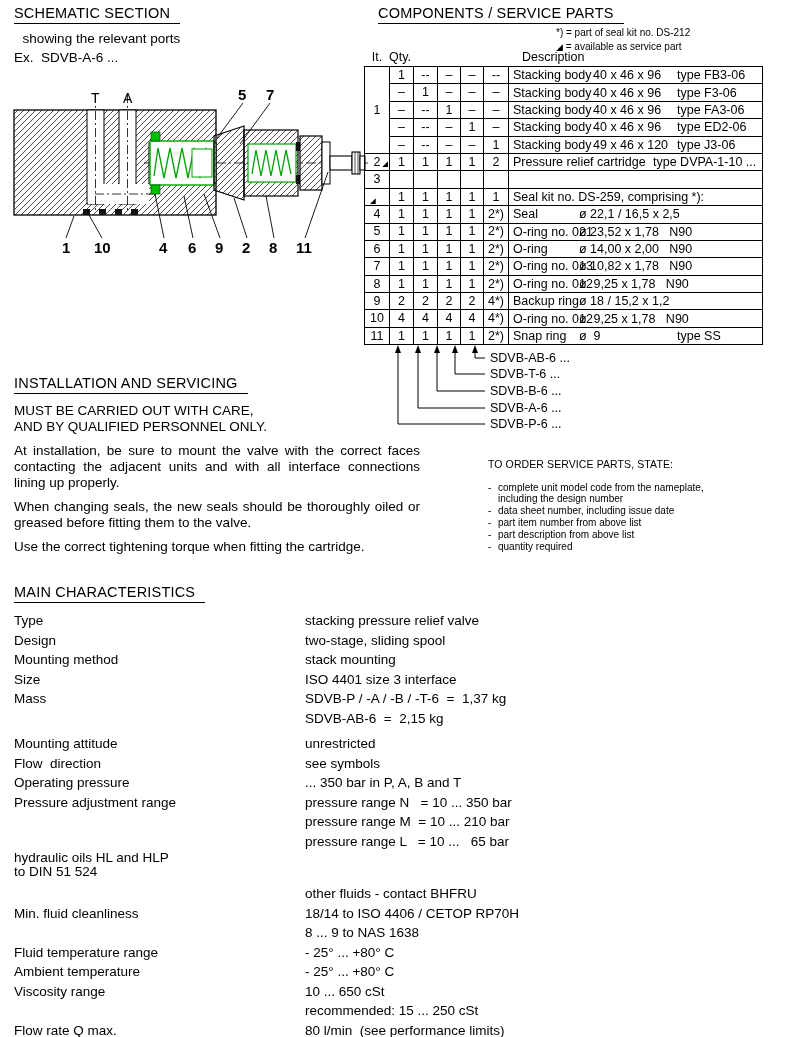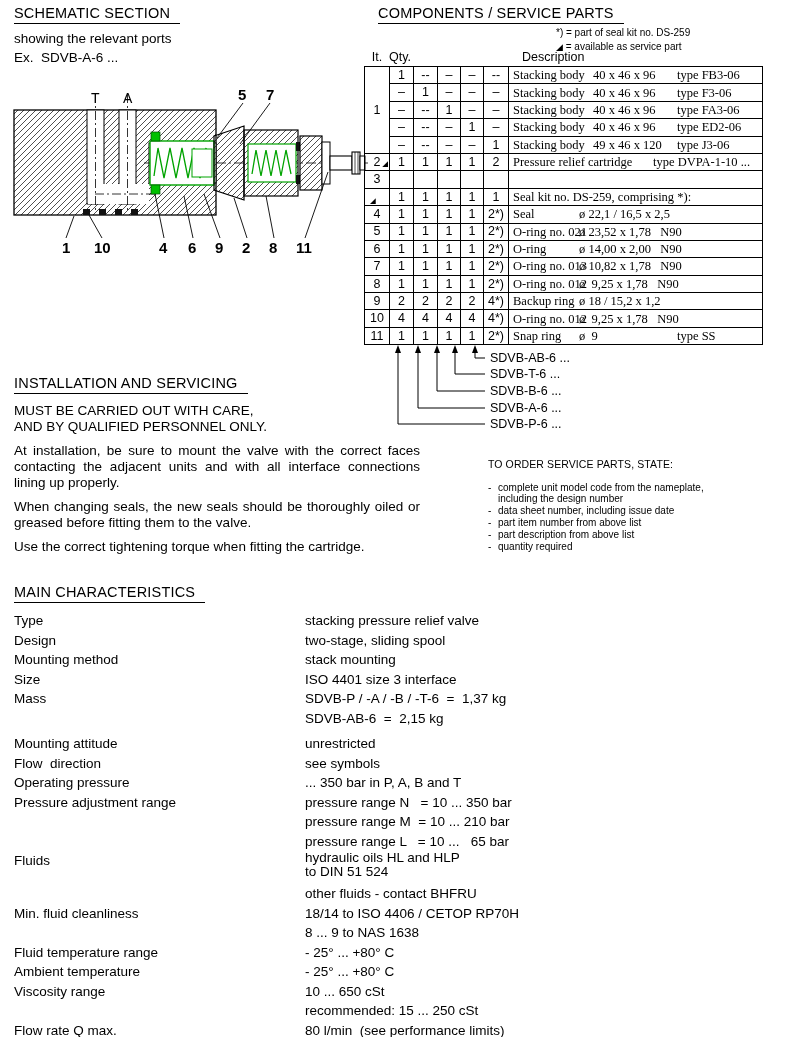--- a/index.html
+++ b/index.html
@@ -3,31 +3,31 @@
 <meta charset="utf-8">
 <style>
   html,body{margin:0;padding:0;background:#e8e8e8;}
   .page{position:relative;width:789px;height:1037px;background:#fff;color:#000;
         font-family:"Liberation Sans",sans-serif;overflow:hidden;margin:0 auto;}
   .abs{position:absolute;}
   .hd{display:inline-block;font-size:14.5px;letter-spacing:.2px;
       border-bottom:1.4px solid #000;padding:0 10px 2px 0;white-space:pre;}
 
   
-  .schem-sub{font-size:13.5px;margin-top:7px;}
+  .schem-sub{font-size:13.5px;margin-top:7px;text-align:right;}
   .schem-ex{font-size:13.5px;margin-top:4px;white-space:pre;}
 
   
   table.parts{position:absolute;left:364px;top:66px;width:398px;border-collapse:collapse;
               table-layout:fixed;font-size:12.5px;}
   table.parts td{border:1px solid #000;height:16.4px;padding:0;vertical-align:middle;line-height:1;}
   td.c-it{text-align:center;position:relative;}
   td.c-q{text-align:center;white-space:pre;}
   td.c-d{position:relative;}
-  td.c-d span{position:absolute;top:50%;transform:translateY(-50%);white-space:pre;font-family:Liberation Serif, serif;}
+  td.c-d span{position:absolute;top:50%;transform:translateY(-50%);white-space:pre;}
   .d1{left:4px;}
   .d2{left:70px;}
   .d2.sz{left:84px;}
   .d3{left:168px;}
   .d3.near{left:144px;}
   .mark{position:absolute;font-size:7.5px;line-height:1;color:#000;}
   .mark.r{right:1px;bottom:3px;}
   .mark.l{left:5px;bottom:1px;}
 
   .tbl-h{position:absolute;font-size:12.5px;}
@@ -152,21 +152,21 @@
       <text x="236" y="167">2</text>
       <text x="263" y="167">8</text>
       <text x="290" y="167">11</text>
     </g>
   </svg>
 
   <div class="abs" style="left:378px;top:4px;">
     <div class="hd">COMPONENTS / SERVICE PARTS</div>
   </div>
 
-  <div class="note" style="left:556px;top:26px;">*) = part of seal kit no. DS-259</div>
+  <div class="note" style="left:556px;top:26px;">*) = part of seal kit no. DS-212</div>
   <div class="note" style="left:556px;top:40px;"><span class="tri">◢</span> <span>= available as service part</span></div>
 
   <div class="tbl-h" style="left:364px;top:50px;width:26px;text-align:center;">It.</div>
   <div class="tbl-h" style="left:389px;top:50px;width:119px;text-align:left;">Qty.</div>
   <div class="tbl-h" style="left:512px;top:50px;margin-left:10px;">Description</div>
 
   <table class="parts">
     <colgroup>
       <col style="width:25px">
         <col style="width:24px">
@@ -487,21 +487,20 @@
         </div>
       <div class="crow">
           <div class="lbl">Pressure adjustment range</div>
           <div class="val">
             <div class="v">pressure range N   = 10 ... 350 bar</div>
             <div class="v">pressure range M  = 10 ... 210 bar</div>
             <div class="v">pressure range L   = 10 ...   65 bar</div>
           </div>
         </div>
       <div class="crow">
-          <div class="lbl">Fluids</div>
           <div class="val">
             <div class="vt">hydraulic oils HL and HLP</div>
             <div class="vt">to DIN 51 524</div>
           </div>
         </div>
       <div class="crow mt6">
           <div class="lbl"></div>
           <div class="val">
             <div class="v">other fluids - contact BHFRU</div>
           </div>

